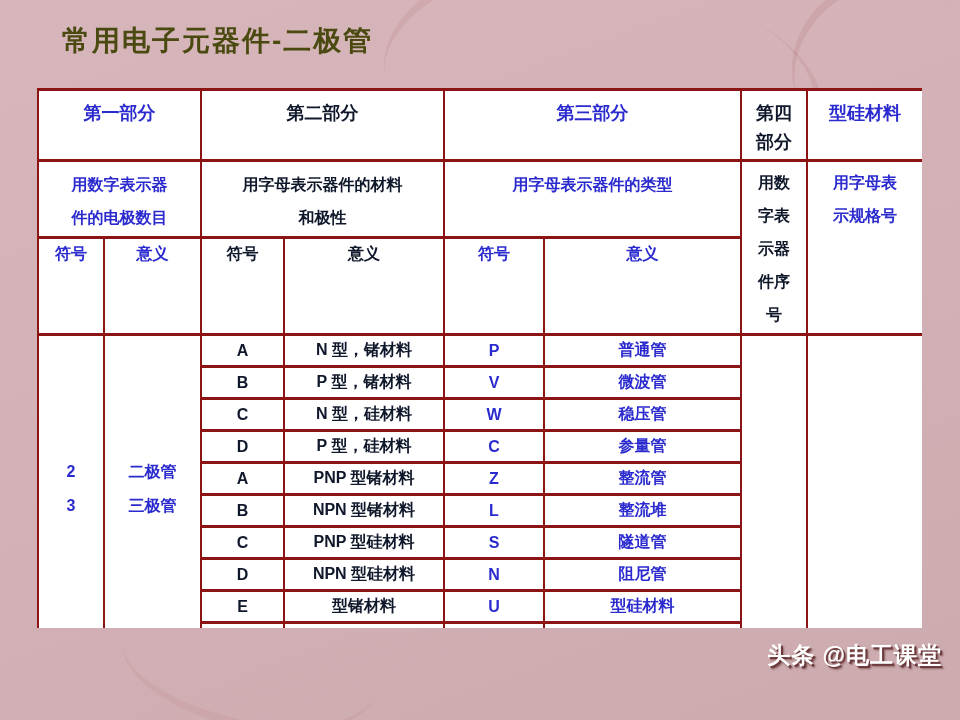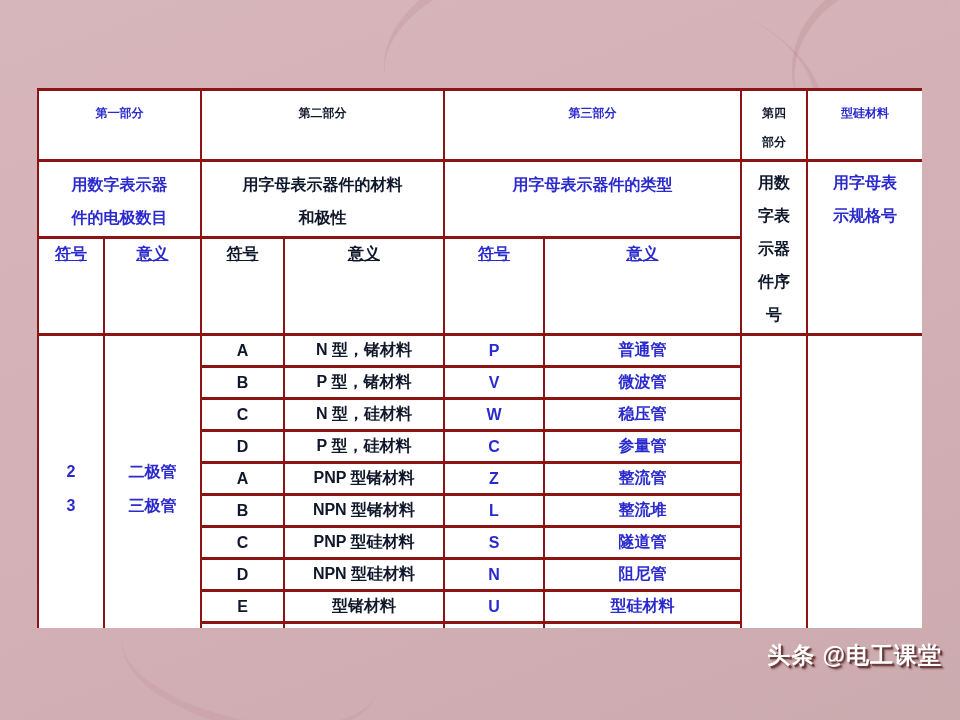--- a/index.html
+++ b/index.html
@@ -24,23 +24,23 @@
 
   .table-wrap{
     position:absolute;left:37px;top:88px;width:885px;height:540px;
     background:#ffffff;overflow:hidden;
   }
   table{border-collapse:collapse;table-layout:fixed;width:885px;}
   td{
     border:2px solid #8c1414;border-top-width:3px;border-bottom-width:3px;
     text-align:center;font-weight:bold;padding:0 2px;overflow:hidden;
   }
-  tr.r1 td{height:60px;font-size:12px;vertical-align:top;padding-top:8px;line-height:29px;}
+  tr.r1 td{height:60px;font-size:18px;vertical-align:top;padding-top:8px;line-height:29px;}
   tr.r2 td{height:62px;font-size:16px;vertical-align:top;padding-top:6px;line-height:33px;}
-  tr.r3 td{height:86px;font-size:16px;vertical-align:top;padding-top:5px;text-decoration:underline;}
+  tr.r3 td{height:86px;font-size:16px;vertical-align:top;padding-top:5px;}
   tr.dr td{height:29px;font-size:16px;vertical-align:middle;}
   tr.dr-partial td{height:14px;}
   td.merged{vertical-align:top;padding-top:6px;line-height:33px;font-size:16px;font-family:Liberation Mono, monospace;}
   td.topcell{vertical-align:top;padding-top:4px;line-height:34px;}
   .blue{color:#2a2ace;}
   .mag{color:#0f172a;}
   .pre{white-space:pre-line;}
 
   .watermark{
     position:absolute;right:18px;top:640px;
@@ -50,20 +50,21 @@
 </style>
 </head>
 <body>
 
 <div class="stage">
   <div class="bg-stroke s1"></div>
   <div class="bg-stroke s2"></div>
   <div class="bg-stroke s3"></div>
   <div class="bg-stroke s4"></div>
 
+  <h1 class="title">常用电子元器件-二极管</h1>
 
   <div class="table-wrap">
     <table>
       <colgroup>
         <col style="width:66px">
           <col style="width:97px">
         <col style="width:83px">
           <col style="width:160px">
         <col style="width:100px">
           <col style="width:197px">

